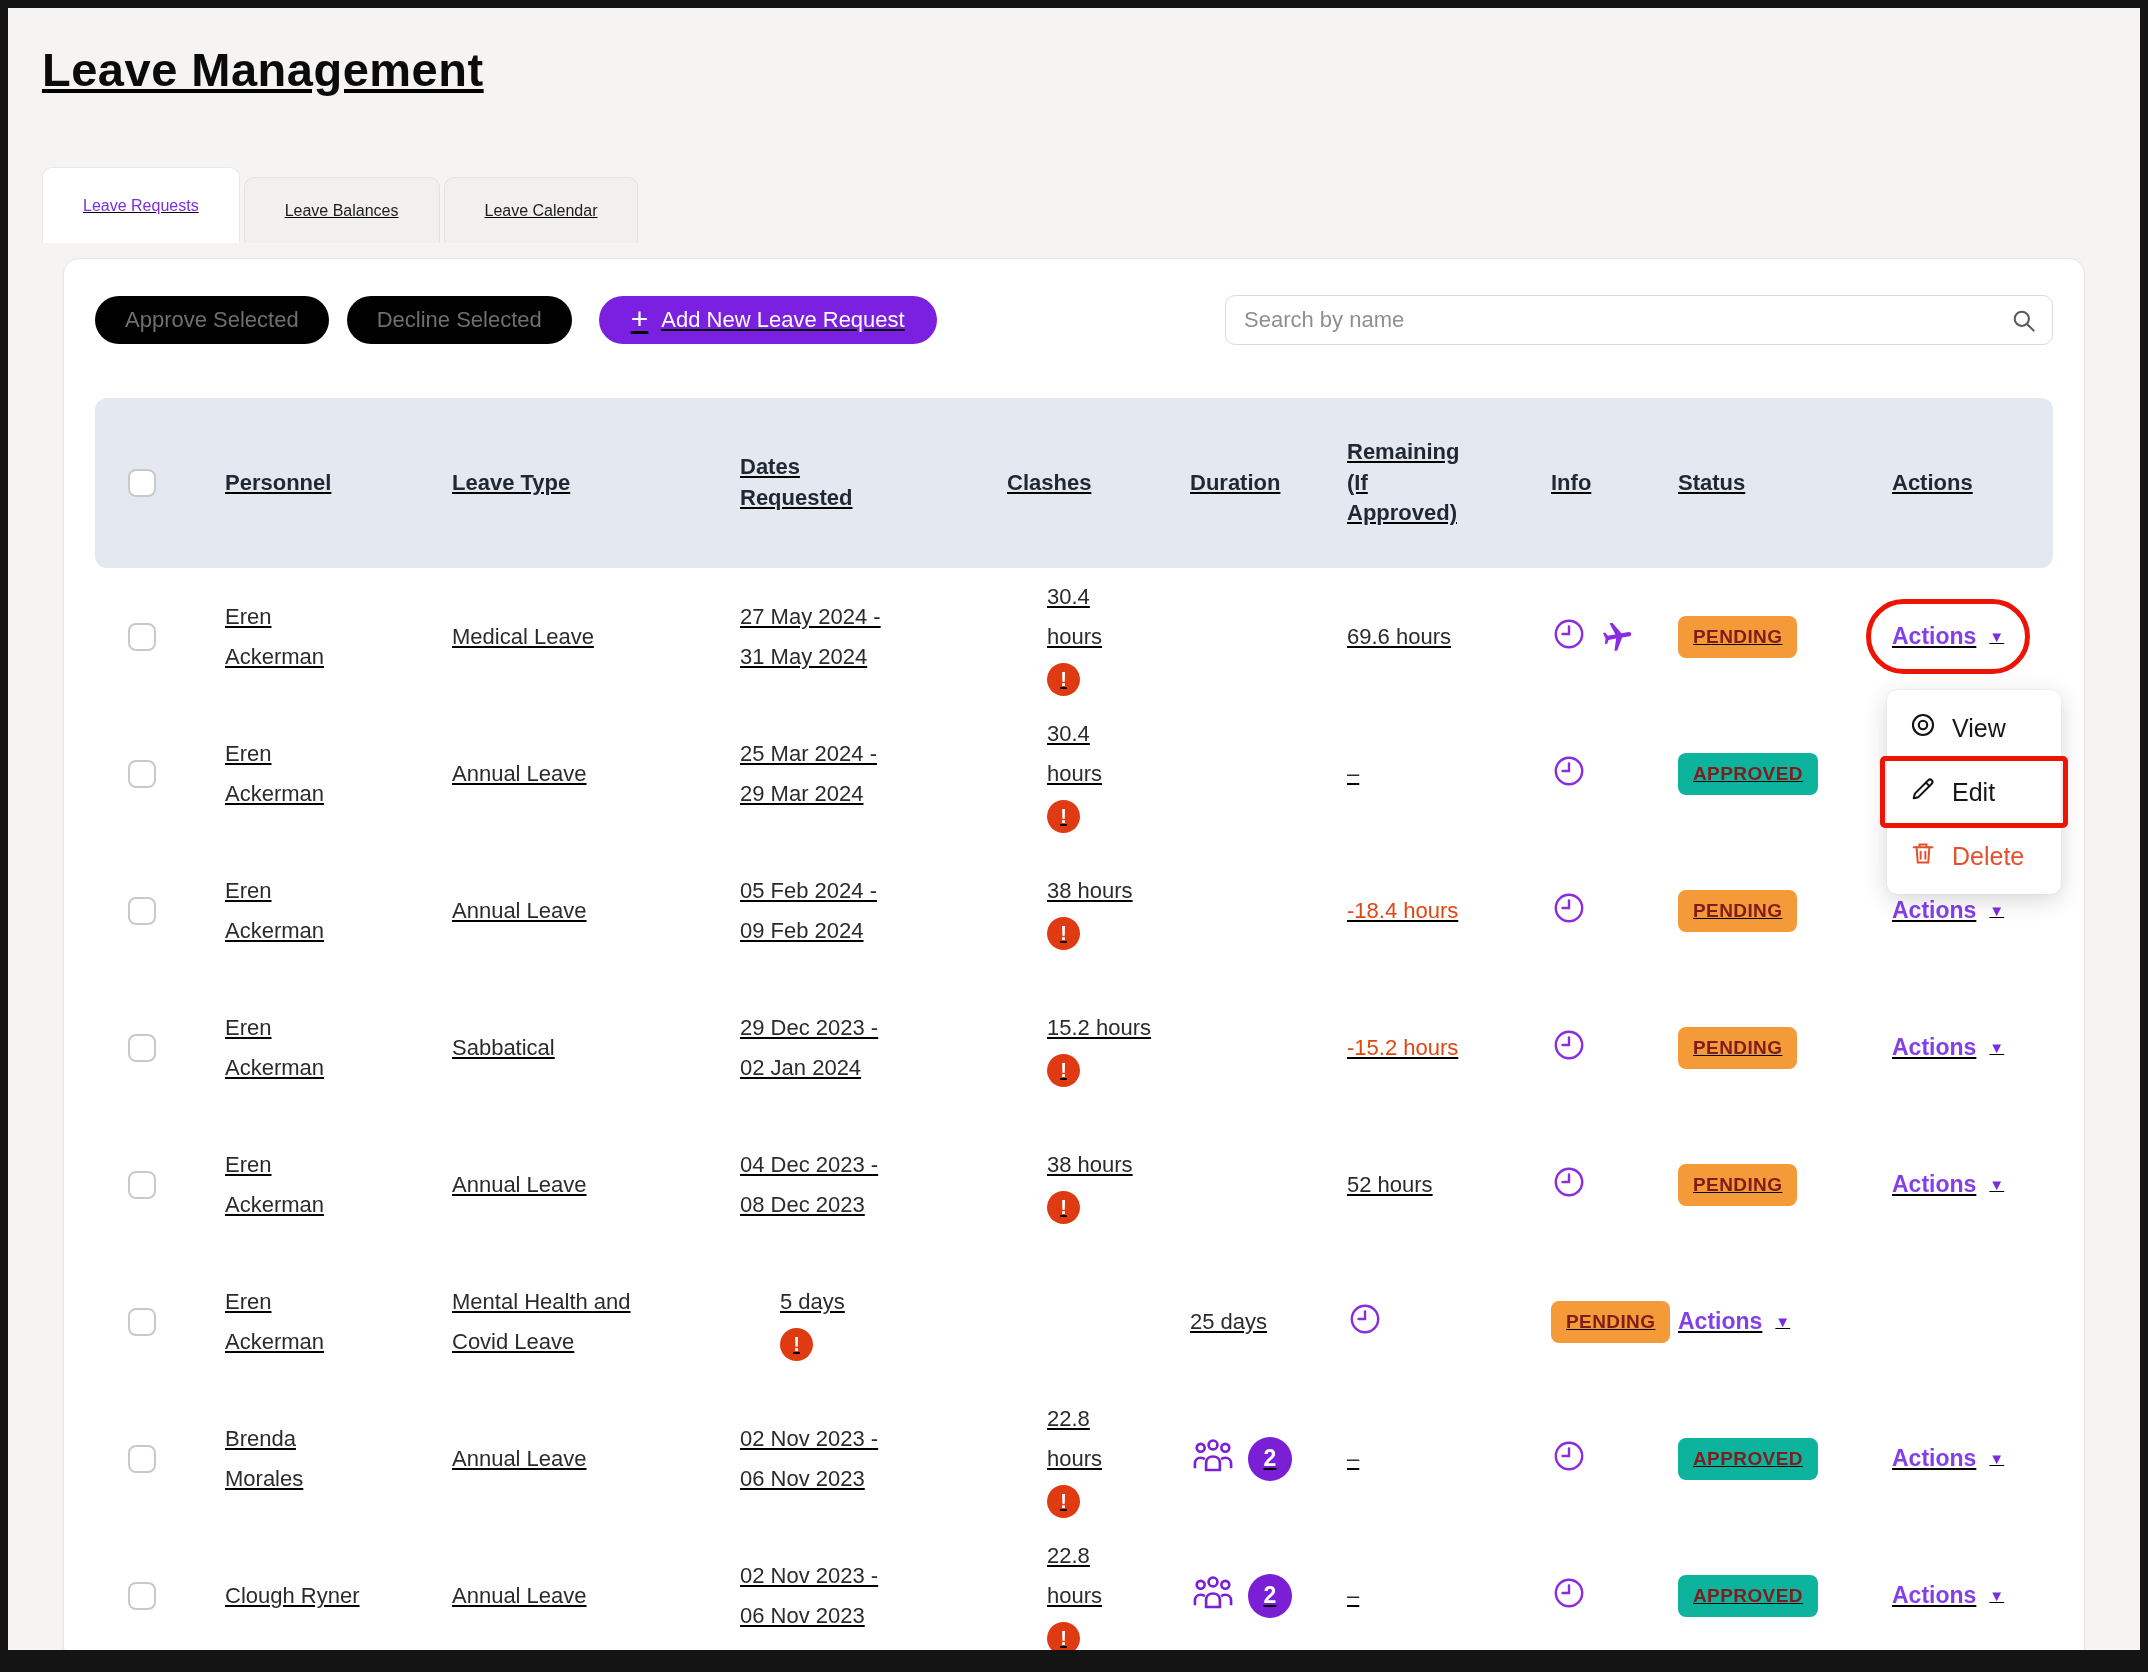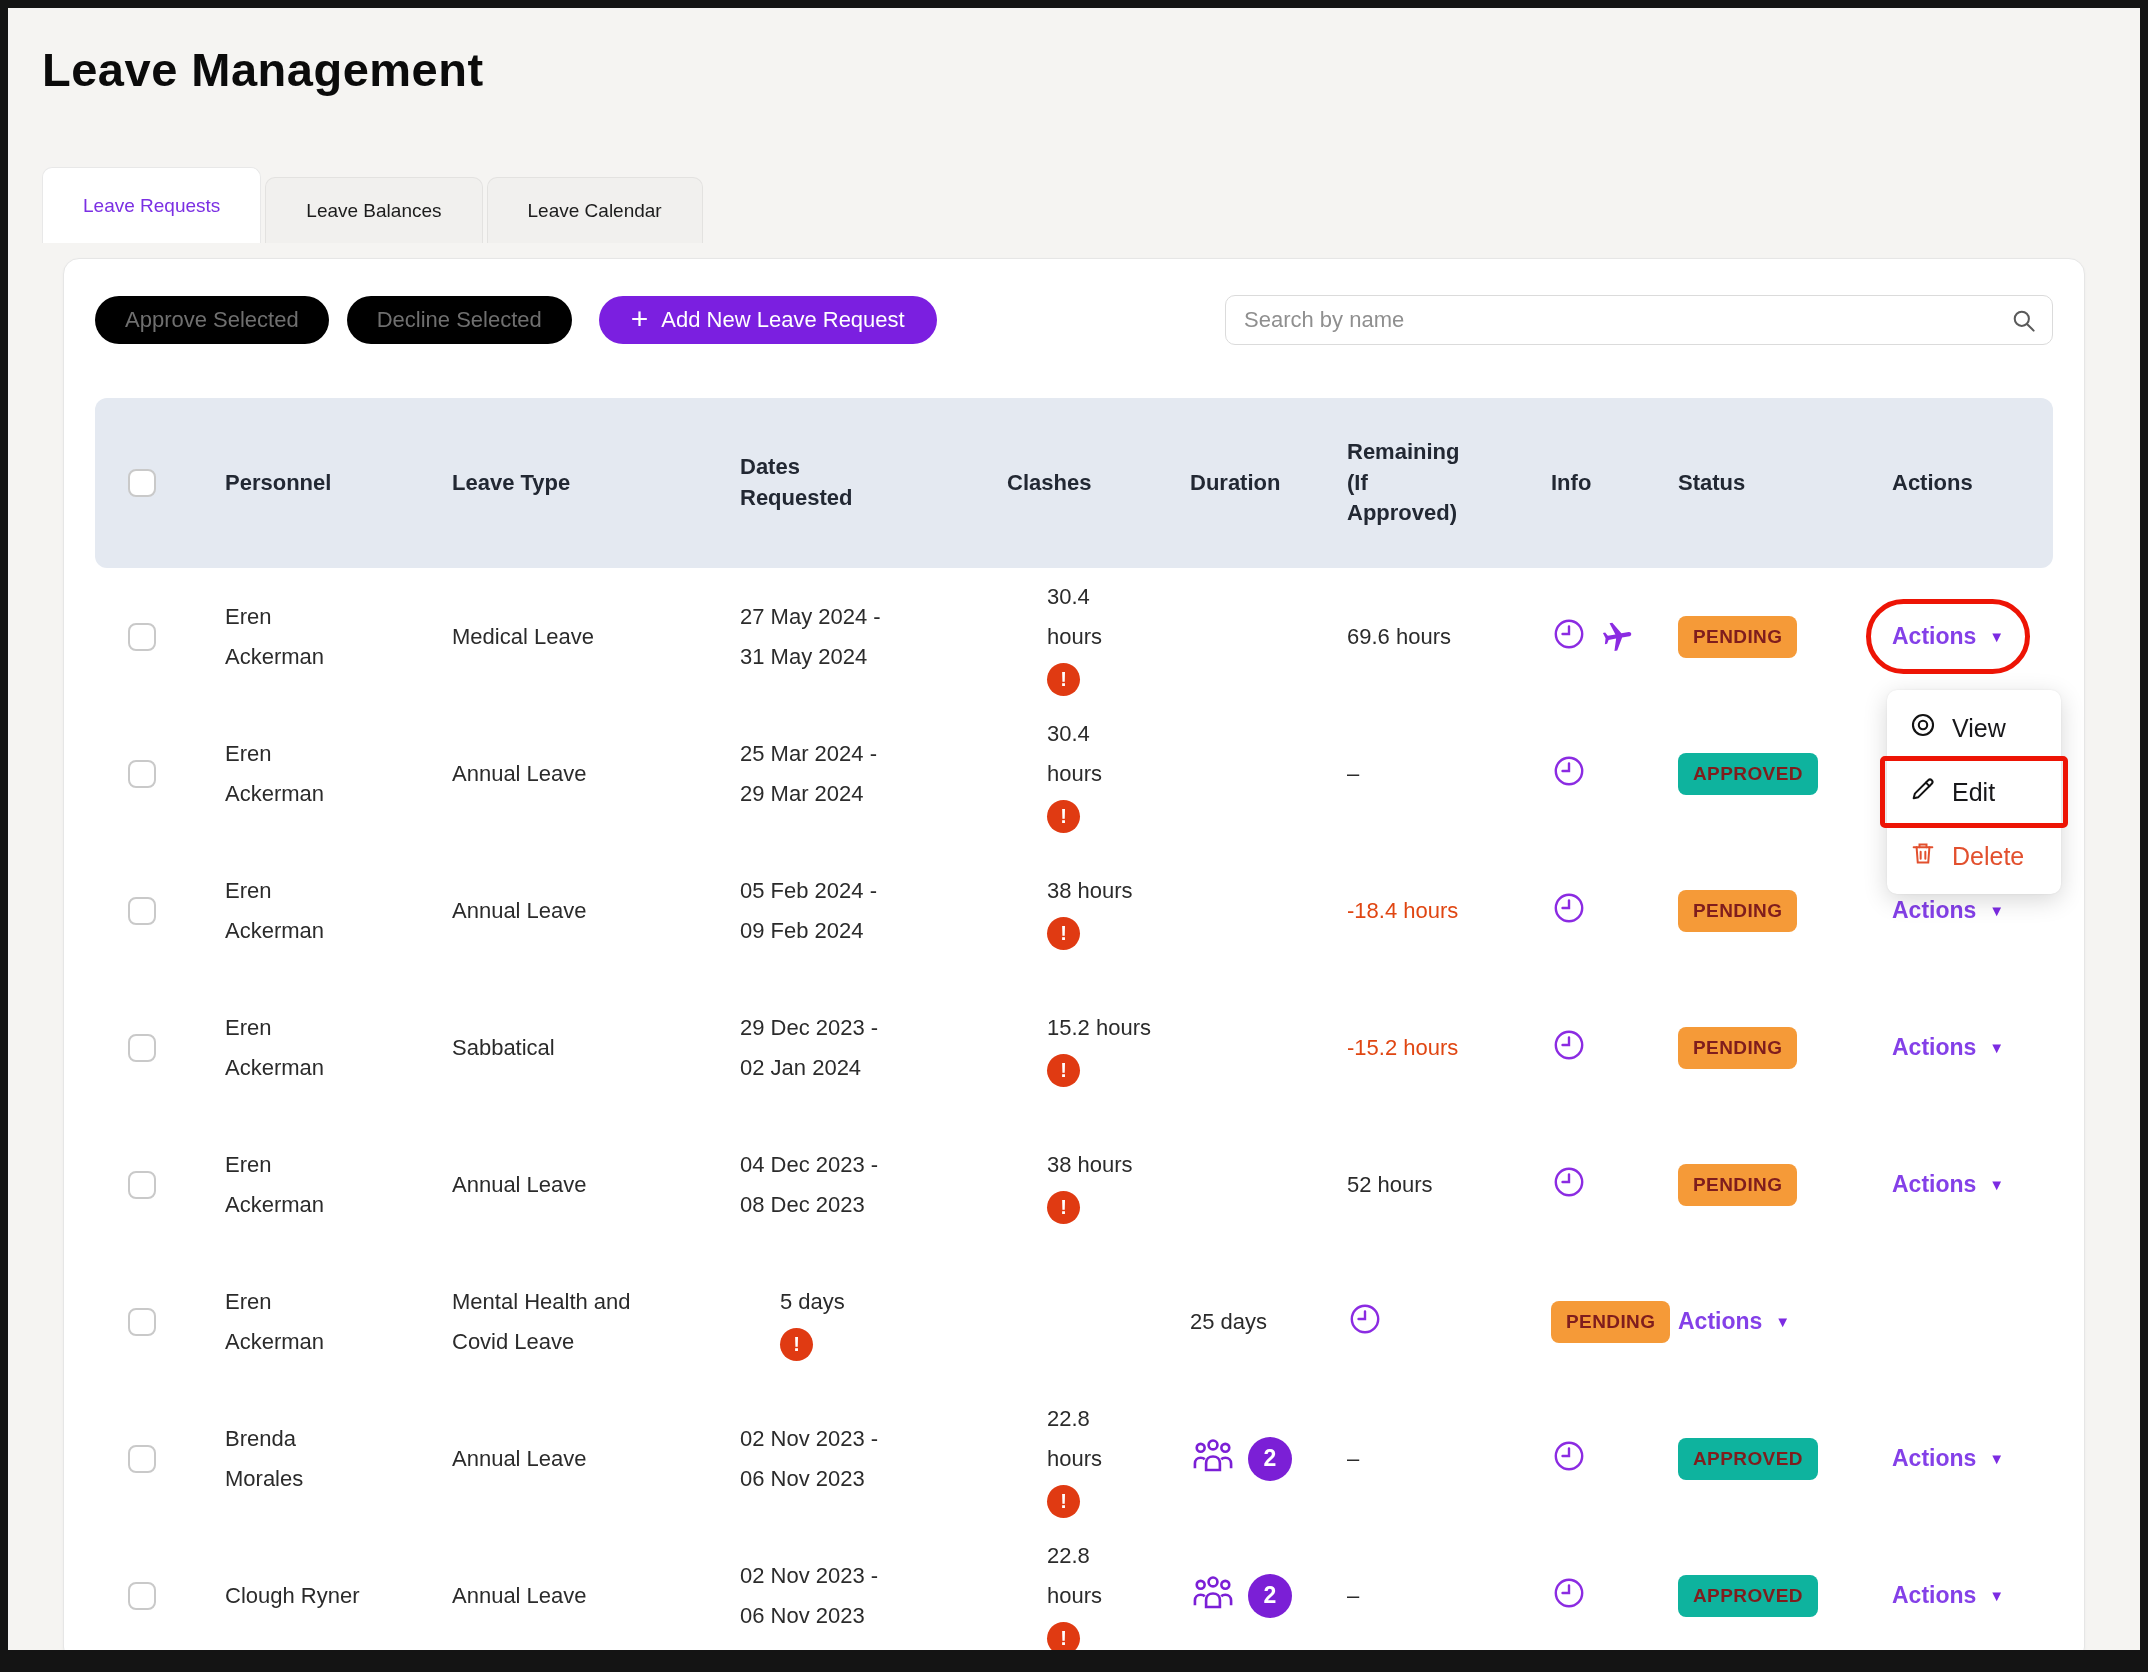--- a/index.html
+++ b/index.html
@@ -1,27 +1,27 @@
 <!DOCTYPE html>
 <html><head>
 <meta charset="utf-8">
 <style>
   * { box-sizing: border-box; margin: 0; padding: 0; }
   body { margin: 0; background: #141414; font-family: "Liberation Sans", sans-serif; }
   .page { position: relative; width: 2148px; height: 1672px; background: #141414; }
   .screen { position: absolute; left: 8px; top: 8px; right: 8px; bottom: 22px;
-            background: #F5F4F2; overflow: hidden; }
+            background: #F5F4F2; overflow: hidden; text-decoration: underline; }
 
   .page-title { margin: 34px 0 0 34px; font-size: 47px; font-weight: 800;
                 letter-spacing: .5px; color: #0b0b0b; }
 
   .tabs { display: flex; align-items: flex-end; gap: 4px; margin: 70px 0 0 34px; height: 76px; }
   .tab { height: 66px; padding: 0 40px; display: flex; align-items: center;
          background: #F1F0EE; border: 1px solid #E3E2E0; border-bottom: none;
-         border-radius: 10px 10px 0 0; font-size: 19px; color: #1c1c1c; cursor: pointer; }
+         border-radius: 10px 10px 0 0; font-size: 16px; color: #1c1c1c; cursor: pointer; }
   .tab.active { height: 76px; background: #ffffff; color: #7B2FE3; border-color: #E8E8E8; }
 
   .card { margin: 15px 55px 0; background: #fff; border: 1px solid #E6E6E6;
           border-radius: 16px; padding: 36px 31px 0; height: 1405px;
           box-shadow: 0 1px 3px rgba(0,0,0,.04); }
 
   .toolbar { display: flex; align-items: center; }
   .btn { height: 48px; border: none; border-radius: 24px; padding: 0 30px;
          font-size: 22px; font-family: inherit; cursor: pointer; }
   .btn.gray { background: #000000; color: #6F6F6F; margin-right: 18px; }

